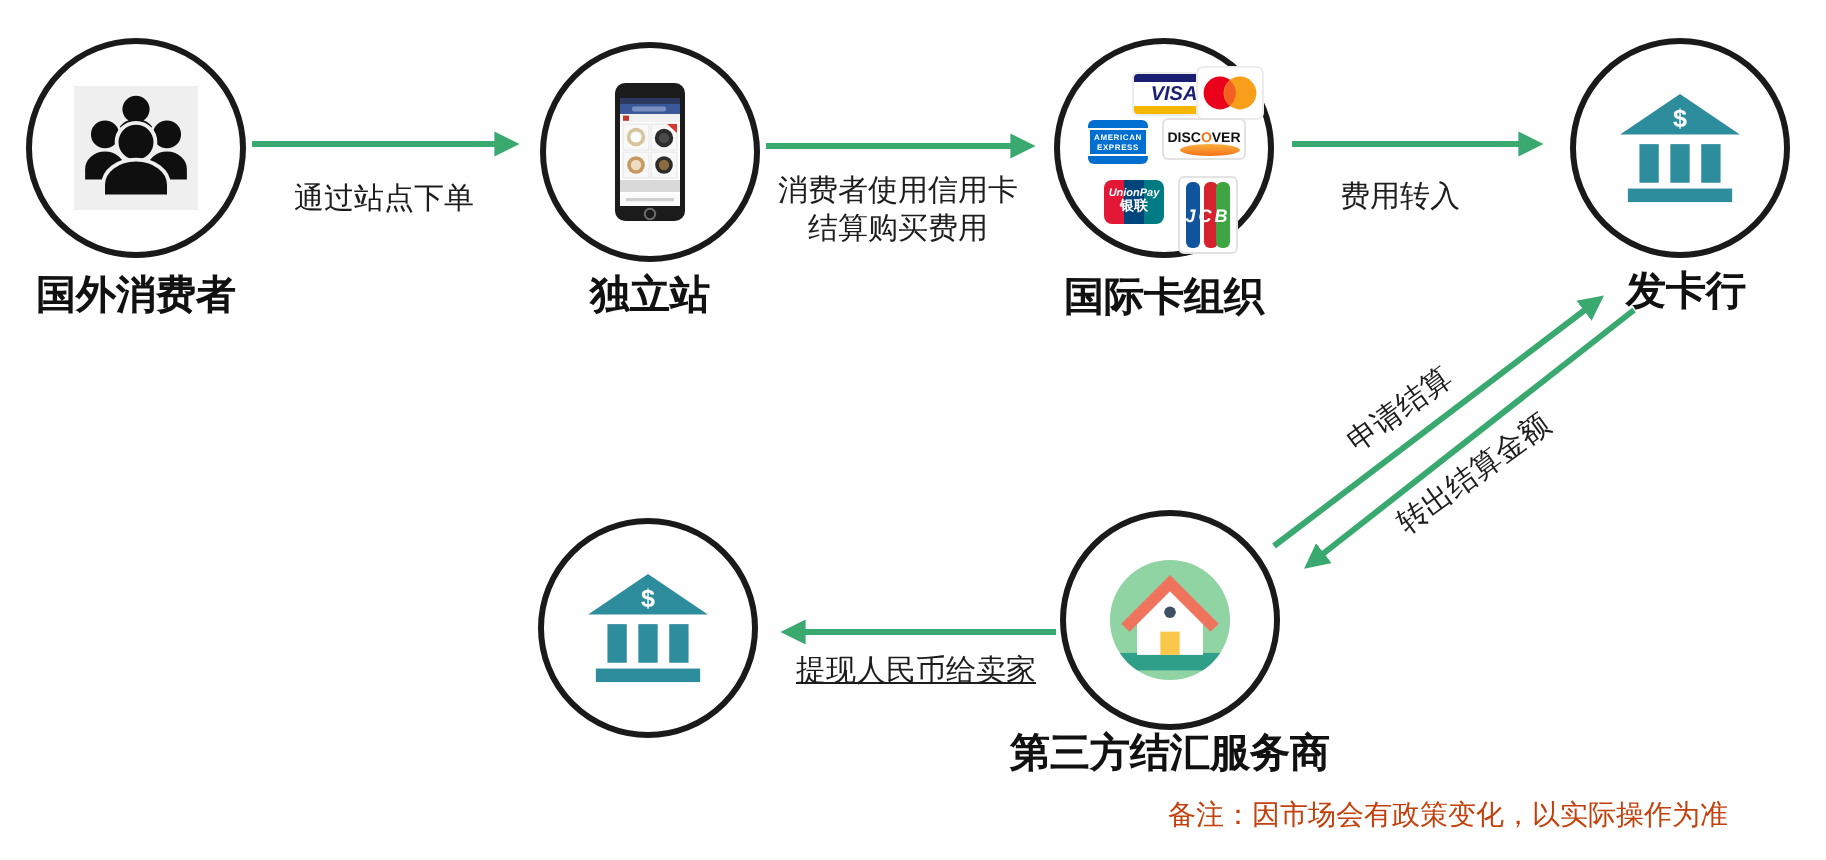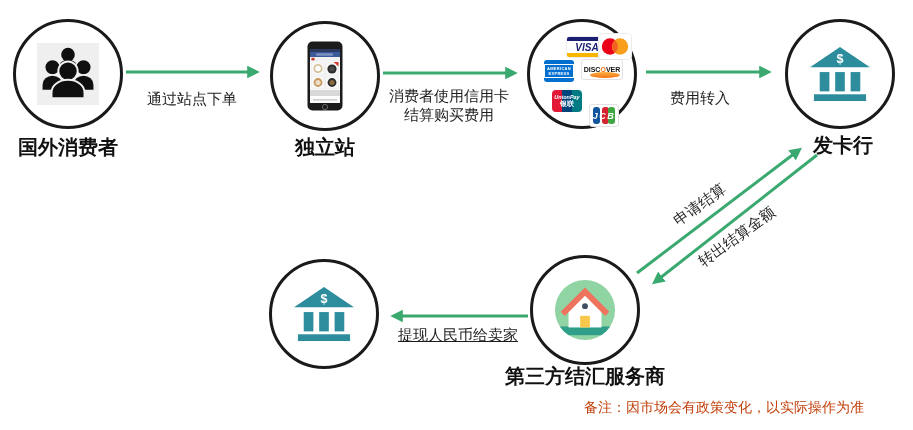--- a/index.html
+++ b/index.html
@@ -49,22 +49,22 @@
               display:flex; align-items:center; justify-content:center; }
   .discover-text { position:relative; z-index:2; font-size:7px; font-weight:bold; color:#111; letter-spacing:0; }
   .discover-text .orange-o { color:#f47216; }
   .discover::after { content:""; position:absolute; left:8px; right:2px; bottom:1px; height:6px;
                      border-radius:50%; background:linear-gradient(#fbb040,#f47216); z-index:1; }
   .unionpay { left:25px; top:71px; width:30px; height:22px;
               background:linear-gradient(90deg,#e21836 0 34%,#00447c 34% 67%,#007b84 67% 100%);
               display:flex; flex-direction:column; align-items:center; justify-content:center; border-radius:4px; }
   .up-en { font-size:5.5px; font-weight:bold; font-style:italic; color:#fff; line-height:6px; }
   .up-cn { font-size:7px; font-weight:bold; color:#fff; line-height:8px; }
-  .jcb { left:62px; top:69px; width:30px; height:23px; background:#fff; border:1px solid #e2e2e2;
-         display:flex; align-items:center; justify-content:center;margin-top:16px; }
+  .jcb { left:62px; top:69px; width:30px; height:39px; background:#fff; border:1px solid #e2e2e2;
+         display:flex; align-items:center; justify-content:center; }
   .jcb::before { content:""; position:absolute; left:3px; top:2px; bottom:2px; width:7px; border-radius:3px; background:#0f549d; }
   .jcb-mid     { position:absolute; left:11.5px; top:2px; bottom:2px; width:7px; border-radius:3px; background:#d6212f; }
   .jcb::after  { content:""; position:absolute; right:3px; top:2px; bottom:2px; width:7px; border-radius:3px; background:#3da542; }
   .jcb-text { position:relative; z-index:2; font-size:9px; font-style:italic; font-weight:bold; color:#fff; letter-spacing:1.5px; }
 </style>
 </head>
 <body>
 
 <div class="canvas">
 
@@ -149,20 +149,21 @@
     </div>
     <div class="card unionpay">
       <div class="up-en">UnionPay</div>
       <div class="up-cn">银联</div>
     </div>
     <div class="card jcb">
       <div class="jcb-mid"></div>
       <span class="jcb-text">JCB</span>
     </div>
   </div>
+  <div class="node-label" style="left:582px; top:135px;">国际卡组织</div>
 
   <div class="node-circle pos-issuer">
     <svg width="64" height="56" viewBox="0 0 66 58">
       <polygon points="33,1 64,22 2,22" fill="#2e8d9d"></polygon>
       <text x="33" y="18" text-anchor="middle" font-size="13" font-weight="bold" fill="#ffffff" font-family="Liberation Sans, DejaVu Sans, sans-serif">$</text>
       <rect x="12" y="27" width="10" height="20" fill="#2e8d9d"></rect>
       <rect x="28" y="27" width="10" height="20" fill="#2e8d9d"></rect>
       <rect x="44" y="27" width="10" height="20" fill="#2e8d9d"></rect>
       <rect x="6" y="50" width="54" height="7" fill="#2e8d9d"></rect>
     </svg>

